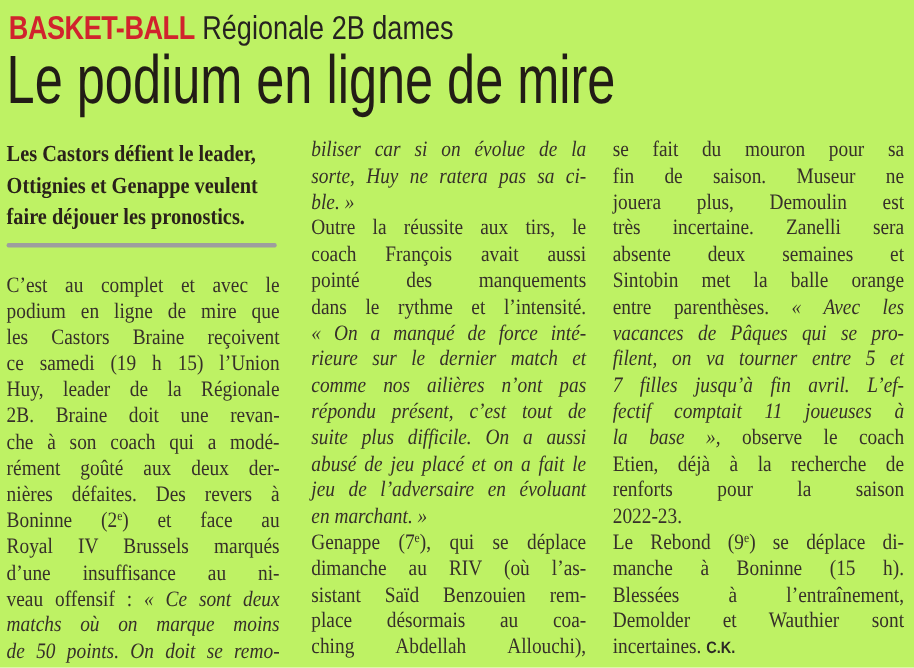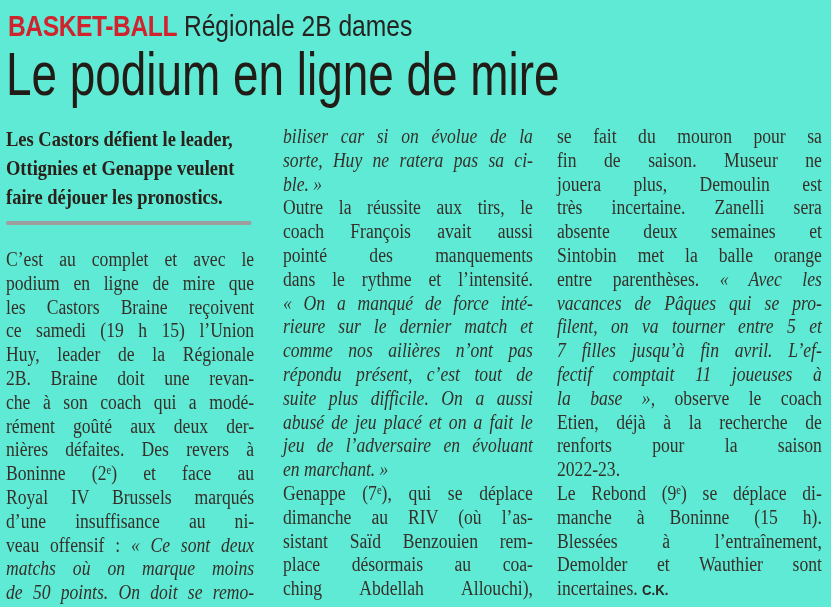--- a/index.html
+++ b/index.html
@@ -1,18 +1,18 @@
 <!DOCTYPE html>
 <html lang="fr"><head>
 <meta charset="utf-8">
 <style>
   html,body{margin:0;padding:0;background:#ffffff;}
   body{width:831px;height:607px;overflow:hidden;position:relative;
        font-family:"Liberation Serif", serif;}
-  .page{position:absolute;inset:0;background:#5eead4;}
+  .page{position:absolute;inset:0;background:#bef264;}
 
   
   .kicker{position:absolute;left:8px;top:9px;white-space:nowrap;
           font-family:"Liberation Sans", sans-serif;font-size:30px;
           transform:scaleX(.82);transform-origin:left top;color:#242120;}
   .kicker-section{font-weight:bold;color:#d1232d;letter-spacing:-.5px;}
   .kicker-sub{font-weight:normal;color:#262220;}
 
   
   .headline{position:absolute;left:6px;top:42px;margin:0;white-space:nowrap;

